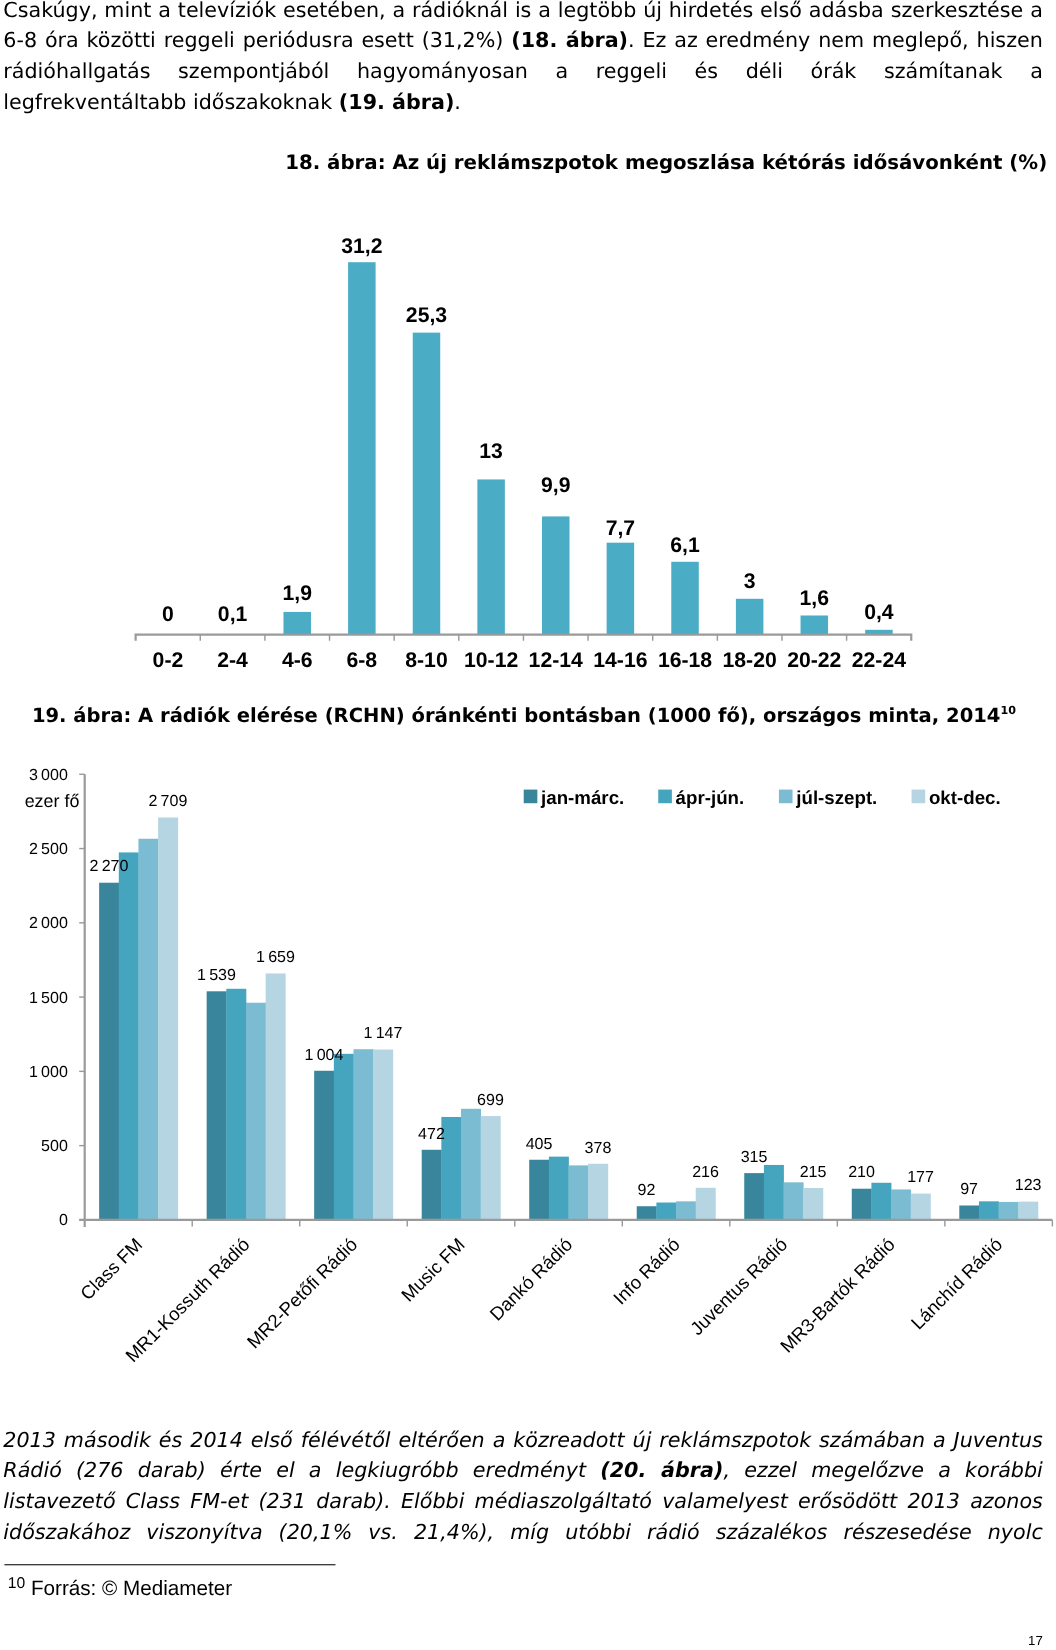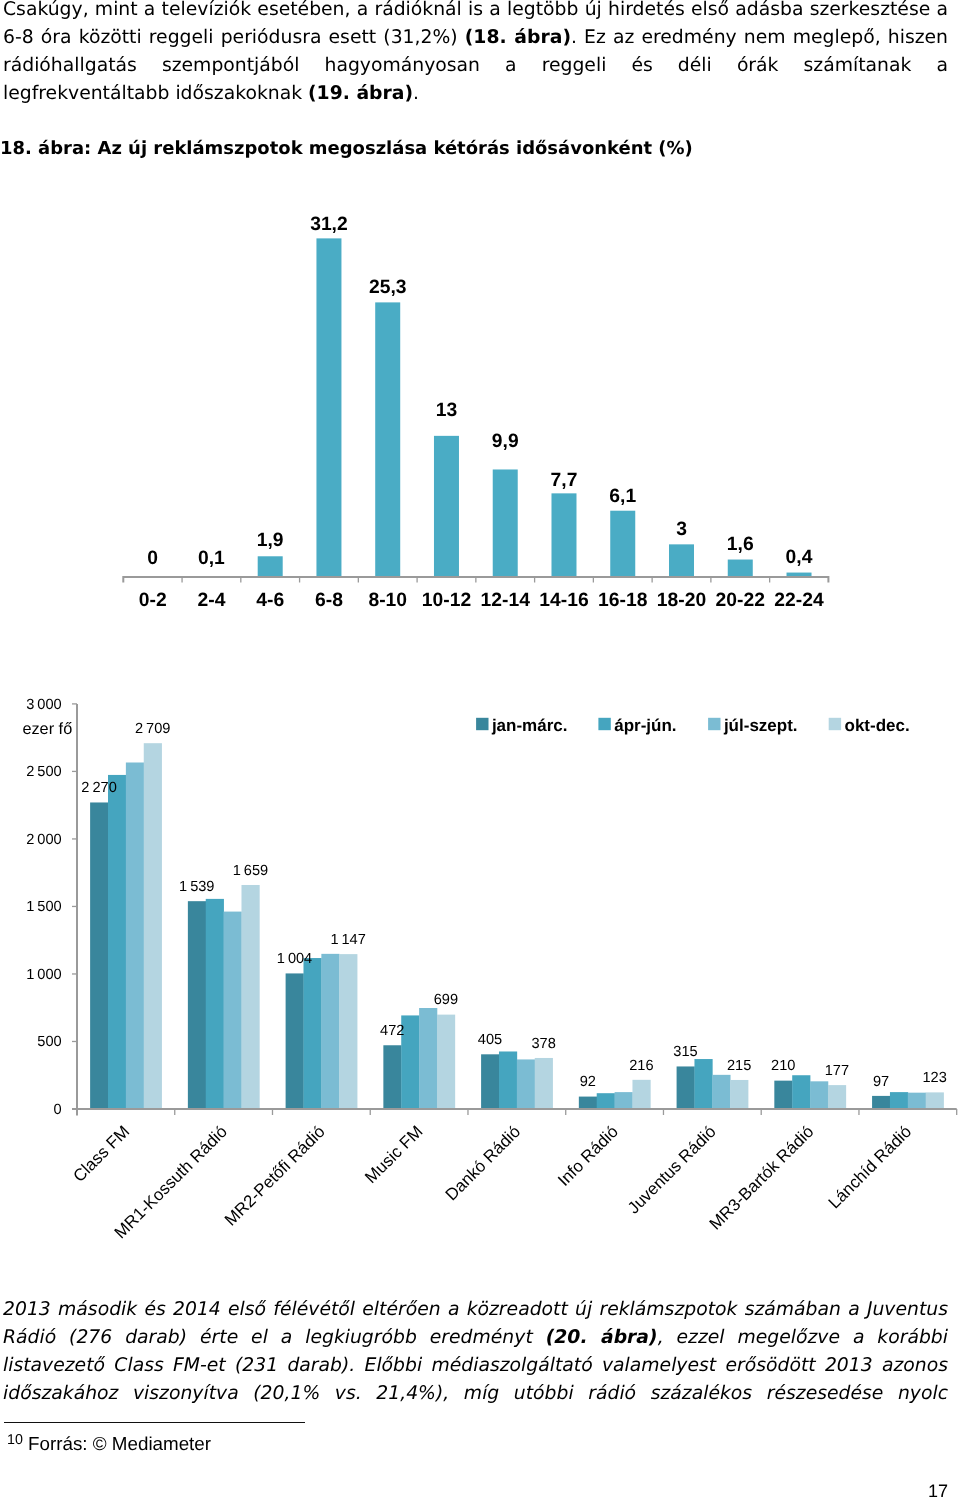--- a/index.html
+++ b/index.html
@@ -14,21 +14,21 @@
         font-size:18.8px;line-height:27.95px;
         text-align:justify;text-justify:inter-word;
         color:#000;}
   .para b{font-weight:700;}
   #para1{top:-22.5px;}
   #para2{top:1277.5px;text-align-last:justify;font-style:italic;}
 
   
   .figcap{position:absolute;font-weight:700;font-size:17.8px;color:#000;
           font-family:"DejaVu Sans",sans-serif;white-space:nowrap;}
-  #cap1{top:138px;left:0px;width:952px;text-align:left;font-size:17.98px;}
+  #cap1{top:138px;left:0px;width:952px;text-align:right;font-size:17.98px;}
   #cap2{top:640px;left:29px;}
   .figcap sup{font-size:.57em;vertical-align:super;font-weight:700;}
 
   
   .chart{position:absolute;}
   #chart1{left:0;top:195px;}
   #chart2{left:0;top:680px;}
   svg{display:block;overflow:visible;}
   .axisline{stroke:#9a9a9a;stroke-width:2;fill:none;}
   .tick{stroke:#9a9a9a;stroke-width:1.3;}
@@ -41,21 +41,21 @@
   .legtext{font-family:"Liberation Sans",sans-serif;font-weight:700;font-size:17px;fill:#000;}
 
   
   #fnrule{position:absolute;left:3.5px;top:1422px;width:301px;height:0;
           border-top:1.3px solid #111;}
   #footnote{position:absolute;left:7px;top:1433px;
             font-family:"Liberation Sans",sans-serif;font-size:18.8px;color:#000;
             line-height:22px;white-space:nowrap;}
   #footnote sup{font-size:.76em;vertical-align:baseline;position:relative;top:-0.45em;}
   #pageno{position:absolute;right:12px;top:1481px;line-height:20px;
-          font-family:"Liberation Sans",sans-serif;font-size:18px;color:#000;}
+          font-family:"Liberation Sans",sans-serif;font-size:12px;color:#000;}
 </style>
 </head>
 <body>
 
 <div class="page">
 
   <p class="para" id="para1"><span>Csakúgy, mint a televíziók esetében, a rádióknál is a legtöbb új hirdetés első adásba szerkesztése a 6-8 óra közötti reggeli periódusra esett (31,2%) </span><b>(18. ábra)</b><span>. Ez az eredmény nem meglepő, hiszen rádióhallgatás szempontjából hagyományosan a reggeli és déli órák számítanak a legfrekventáltabb időszakoknak </span><b>(19. ábra)</b><span>.</span></p>
 
   <div class="figcap" id="cap1">18. ábra: Az új reklámszpotok megoszlása kétórás idősávonként (%)</div>
 
@@ -103,20 +103,21 @@
         <text x="446.47" y="411.10" text-anchor="middle" class="catlabel">10-12</text>
         <text x="505.23" y="411.10" text-anchor="middle" class="catlabel">12-14</text>
         <text x="563.99" y="411.10" text-anchor="middle" class="catlabel">14-16</text>
         <text x="622.75" y="411.10" text-anchor="middle" class="catlabel">16-18</text>
         <text x="681.50" y="411.10" text-anchor="middle" class="catlabel">18-20</text>
         <text x="740.26" y="411.10" text-anchor="middle" class="catlabel">20-22</text>
         <text x="799.02" y="411.10" text-anchor="middle" class="catlabel">22-24</text>
       </svg>
     </div>
 
+  <div class="figcap" id="cap2"><span>19. ábra: A rádiók elérése (RCHN) óránkénti bontásban (1000 fő), országos minta, 2014</span><sup>10</sup></div>
 
   <div class="chart" id="chart2">
       <svg width="960" height="600" viewBox="0 0 960 600">
         <rect x="90.12" y="122.47" width="18.18" height="306.53" fill="#39869C"></rect>
         <rect x="187.87" y="221.18" width="18.18" height="207.82" fill="#39869C"></rect>
         <rect x="285.61" y="293.43" width="18.18" height="135.57" fill="#39869C"></rect>
         <rect x="383.36" y="365.26" width="18.18" height="63.74" fill="#39869C"></rect>
         <rect x="481.10" y="374.31" width="18.18" height="54.69" fill="#39869C"></rect>
         <rect x="578.84" y="416.58" width="18.18" height="12.42" fill="#39869C"></rect>
         <rect x="676.59" y="386.46" width="18.18" height="42.54" fill="#39869C"></rect>

